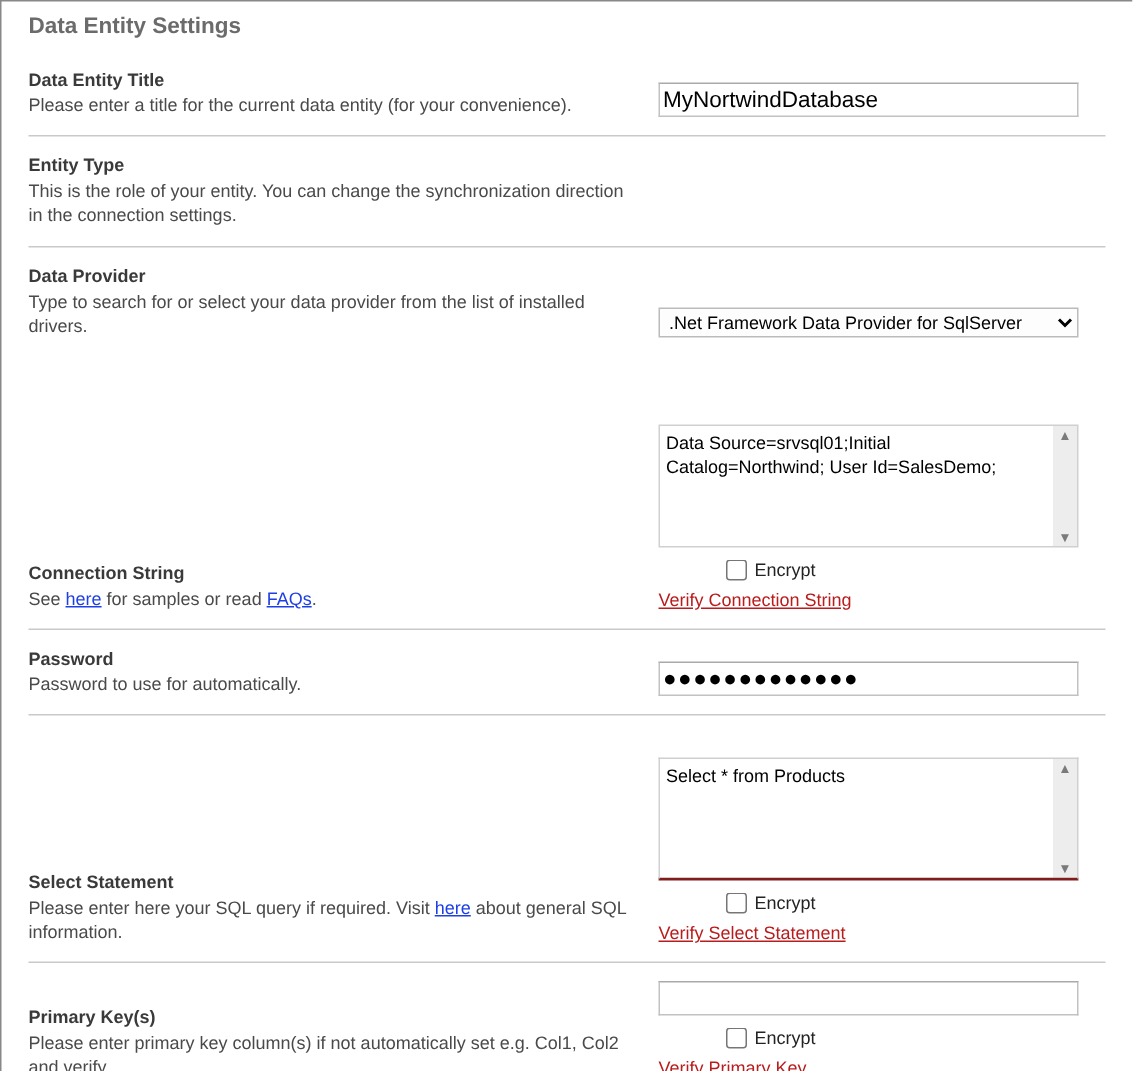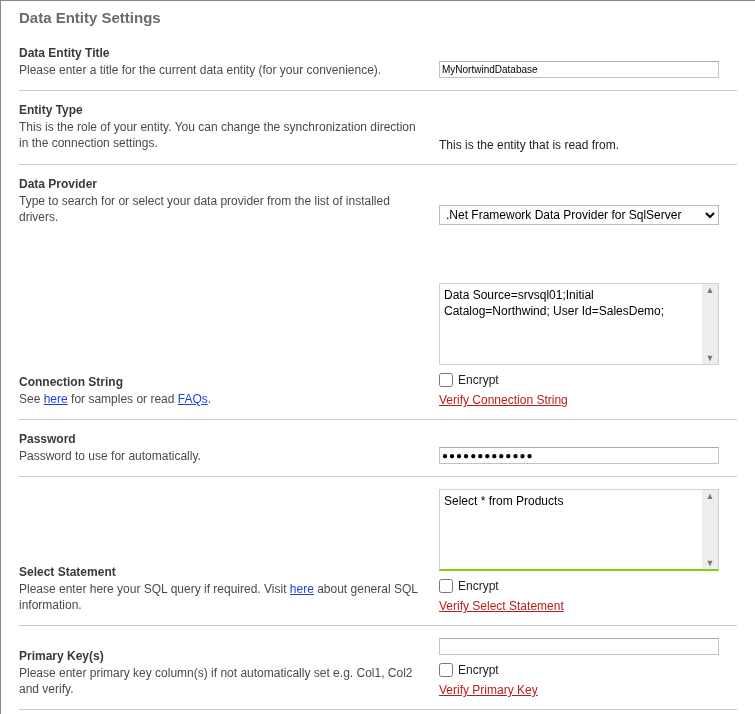--- a/index.html
+++ b/index.html
@@ -55,21 +55,21 @@
   a.link {
     color: #1e3fe4;
     text-decoration: underline;
   }
   .static {
     color: #232323;
     padding-top: 2px;
   }
   input.txt {
     width: 100%;
-    font-size: 10px;
+    font-size: 15px;
     font-family: Arial, Helvetica, sans-serif;
     padding: 2px 4px 2px 2px;
     border: 1px solid #c2c2c2;
     border-top-color: #aaa;
   }
   select.sel {
     width: 100%;
     font-size: 12px;
     font-family: Arial, Helvetica, sans-serif;
     padding: 1px 2px;
@@ -78,21 +78,22 @@
   }
   .ta-wrap {
     position: relative;
     width: 100%;
     border: 1px solid #d0d0d0;
     height: 82px;
     display: flex;
     flex-direction: column;
   }
   .ta-wrap.focus {
-    border-bottom: 2px solid #84cc16;
+    border-bottom: 2px solid #7f1d1d;
+    margin-top: 16px;
   }
   .ta-inner {
     flex: 1;
     display: flex;
   }
   textarea.ta {
     flex: 1;
     resize: none;
     border: none;
     outline: none;
@@ -113,20 +114,21 @@
     color: #7a7a7a;
     text-align: center;
     line-height: 12px;
     user-select: none;
   }
   .chk-line {
     display: flex;
     align-items: center;
     gap: 5px;
     margin-top: 2px;
+    margin-left: 45px;
   }
   .chk-line input {
     width: 14px;
     height: 14px;
     margin: 0;
   }
   .action-link {
     color: #b91c1c;
     text-decoration: underline;
     font-size: 12px;
@@ -147,23 +149,20 @@
     </div>
     <div class="right">
       <input class="txt" type="text" value="MyNortwindDatabase" style="">
     </div>
   </div>
 
   <div class="row">
     <div class="left">
       <div class="label-title">Entity Type</div>
       <div class="label-desc">This is the role of your entity. You can change the synchronization direction in the connection settings.</div>
-    </div>
-    <div class="right" style="justify-content:center;">
-      <div class="static">This is the entity that is read from.</div>
     </div>
   </div>
 
   <div class="row noborder">
     <div class="left">
       <div class="label-title">Data Provider</div>
       <div class="label-desc">Type to search for or select your data provider from the list of installed drivers.</div>
     </div>
     <div class="right">
       <select class="sel">

